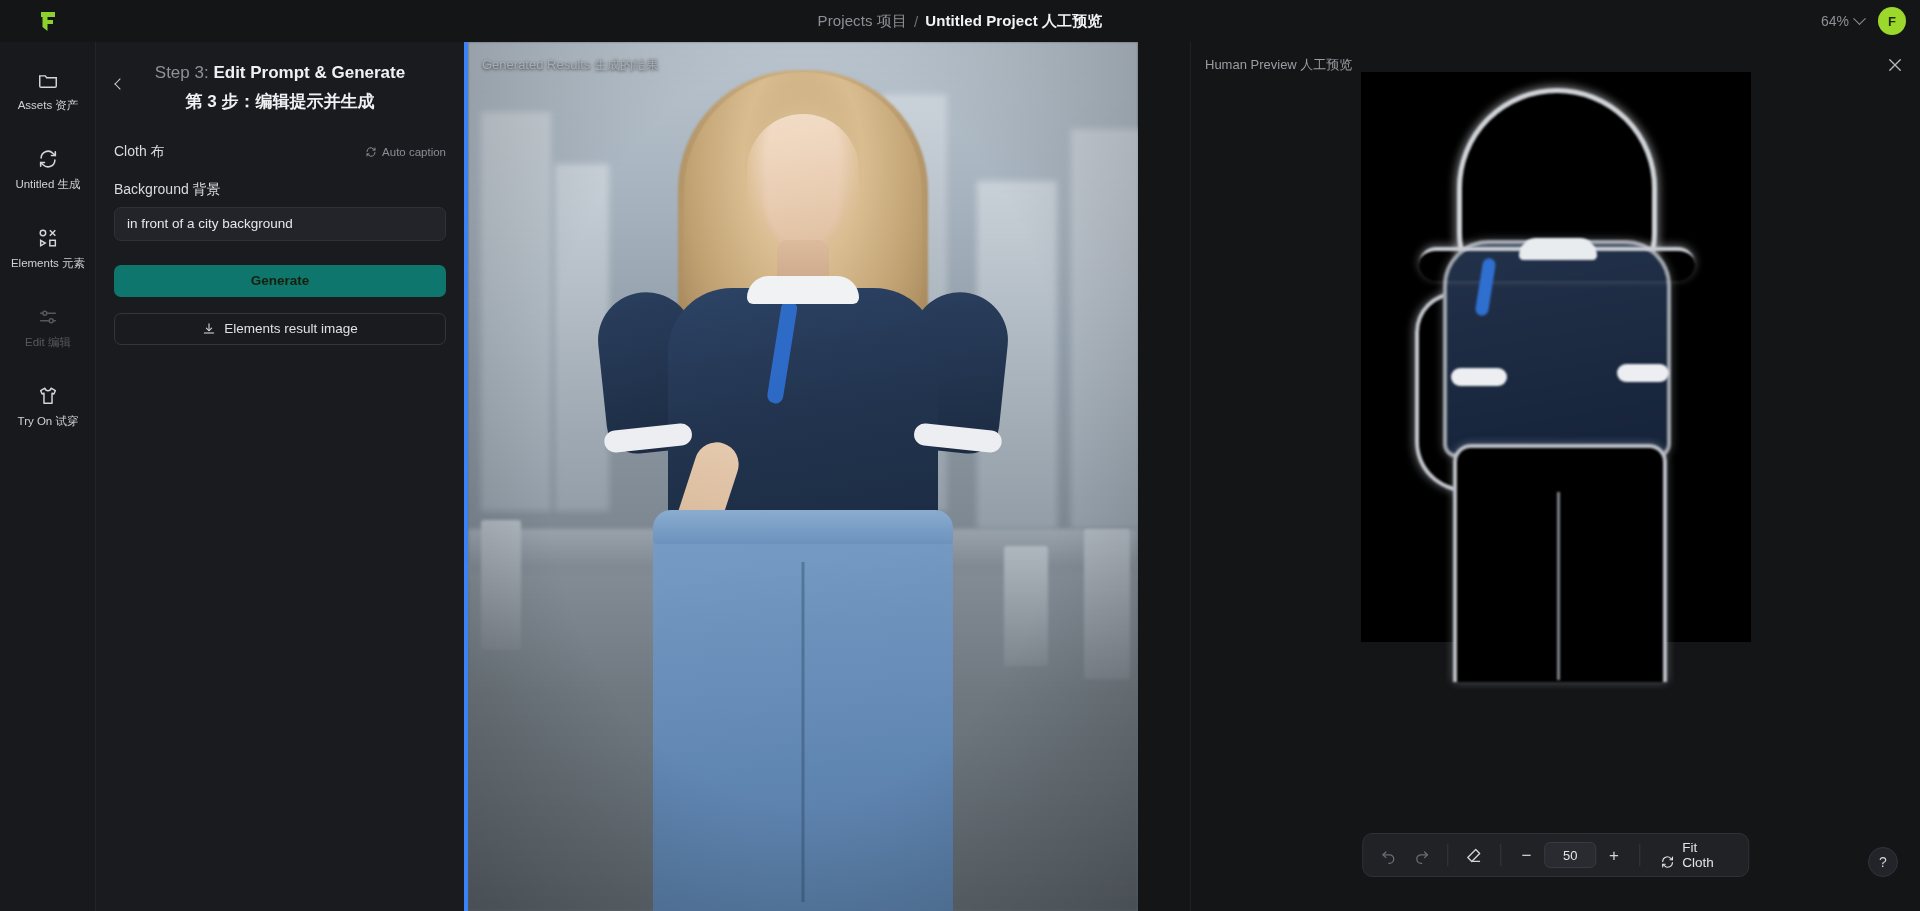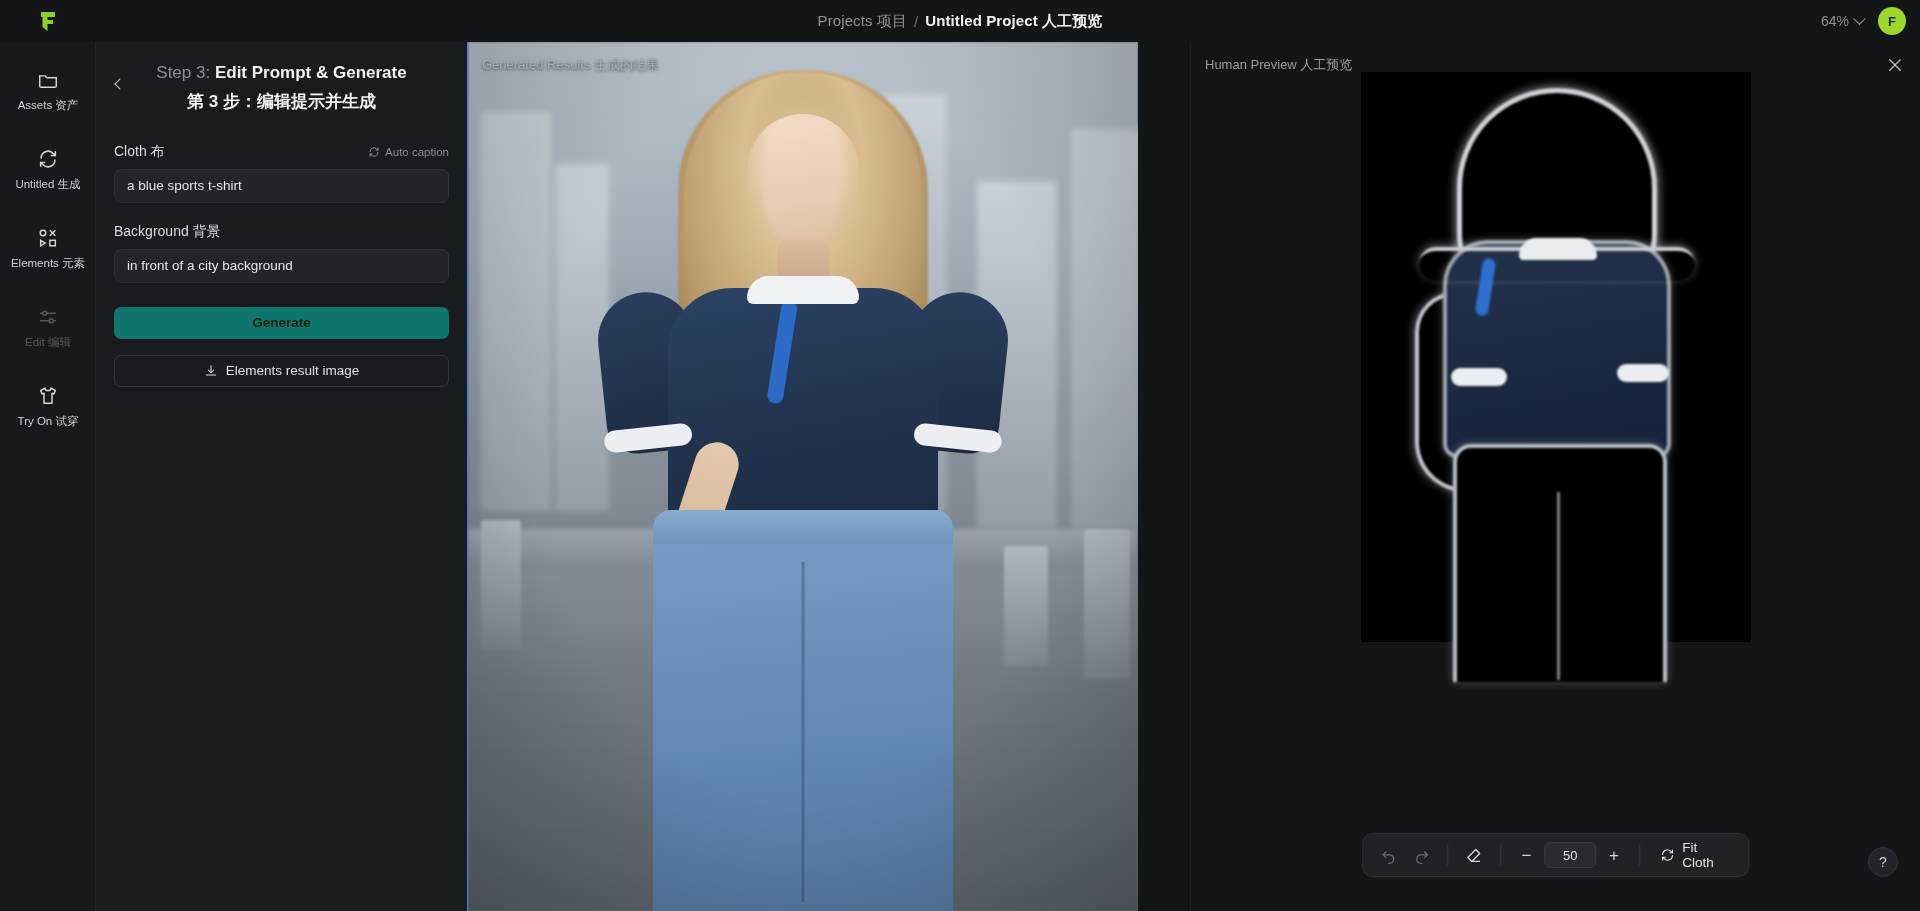--- a/index.html
+++ b/index.html
@@ -63,21 +63,21 @@
     display: flex; flex-direction: column; align-items: center; gap: 7px;
     cursor: pointer; user-select: none;
   }
   .rail-item .r-ico { width: 22px; height: 22px; display: block; color: #d4d6da; }
   .rail-item .r-lbl { font-size: 11.5px; color: #cfd1d6; white-space: nowrap; }
   .rail-item.disabled { opacity: .33; cursor: default; }
 
   
   .panel {
     position: absolute; left: 96px; top: 42px; width: 372px; height: 869px;
-    background: #1a1b1f; border-right: 1px solid #3b82f6;
+    background: #1a1b1f; border-right: 4px solid #3b82f6;
   }
   .panel-head { position: relative; padding: 20px 22px 0 22px; }
   .back-btn {
     position: absolute; left: 14px; top: 32px; width: 20px; height: 20px;
     display: flex; align-items: center; justify-content: center; cursor: pointer;
   }
   .chev-l {
     width: 8px; height: 8px; border-left: 1.7px solid #c7c9ce;
     border-bottom: 1.7px solid #c7c9ce; transform: rotate(45deg);
   }
@@ -311,21 +311,21 @@
   }
   .tb-btn.dim { color: #6a6d74; cursor: default; }
   .tb-sep { width: 1px; height: 22px; background: #36373e; margin: 0 8px; }
   .tb-num {
     width: 52px; height: 26px; border-radius: 6px;
     background: #2a2b31; border: 1px solid #3a3b42; color: #e4e5e9;
     font-size: 13px; text-align: center; outline: none;
     font-family: "Liberation Sans", sans-serif;
   }
   .tb-fit {
-    display: flex; align-items: center; gap: 7px; padding: 0 10px; height: 30px;
+    display: flex; align-items: flex-end; gap: 7px; padding: 0 10px; height: 30px;
     color: #e2e3e7; font-size: 13.5px; cursor: pointer; border-radius: 6px;
   }
   .help-btn {
     position: absolute; right: 22px; bottom: 34px;
     width: 30px; height: 30px; border-radius: 50%;
     background: #232429; border: 1px solid #33343b; color: #cfd1d6;
     display: flex; align-items: center; justify-content: center;
     font-size: 14px; cursor: pointer;
   }
   .pm { font-size: 17px; line-height: 1; }
@@ -428,21 +428,20 @@
           <span class="auto-cap">
             <svg viewBox="0 0 24 24" fill="none" stroke="currentColor" stroke-width="2" stroke-linecap="round">
               <path d="M4 11a7.5 7.5 0 0 1 12.8-5.3L20 8"></path>
                 <path d="M20 4v4.2h-4.2"></path>
               <path d="M20 13a7.5 7.5 0 0 1-12.8 5.3L4 16"></path>
                 <path d="M4 20v-4.2h4.2"></path>
             </svg>
             <span>Auto caption</span>
           </span>
         </div>
-        <input class="txt-input" type="text" value="a blue sports t-shirt" style="">
       </div>
 
 
       <div class="field-block">
         <div class="field-row">
           <span class="field-lbl">Background 背景</span>
         </div>
         <input class="txt-input" type="text" value="in front of a city background" style="">
       </div>
 

